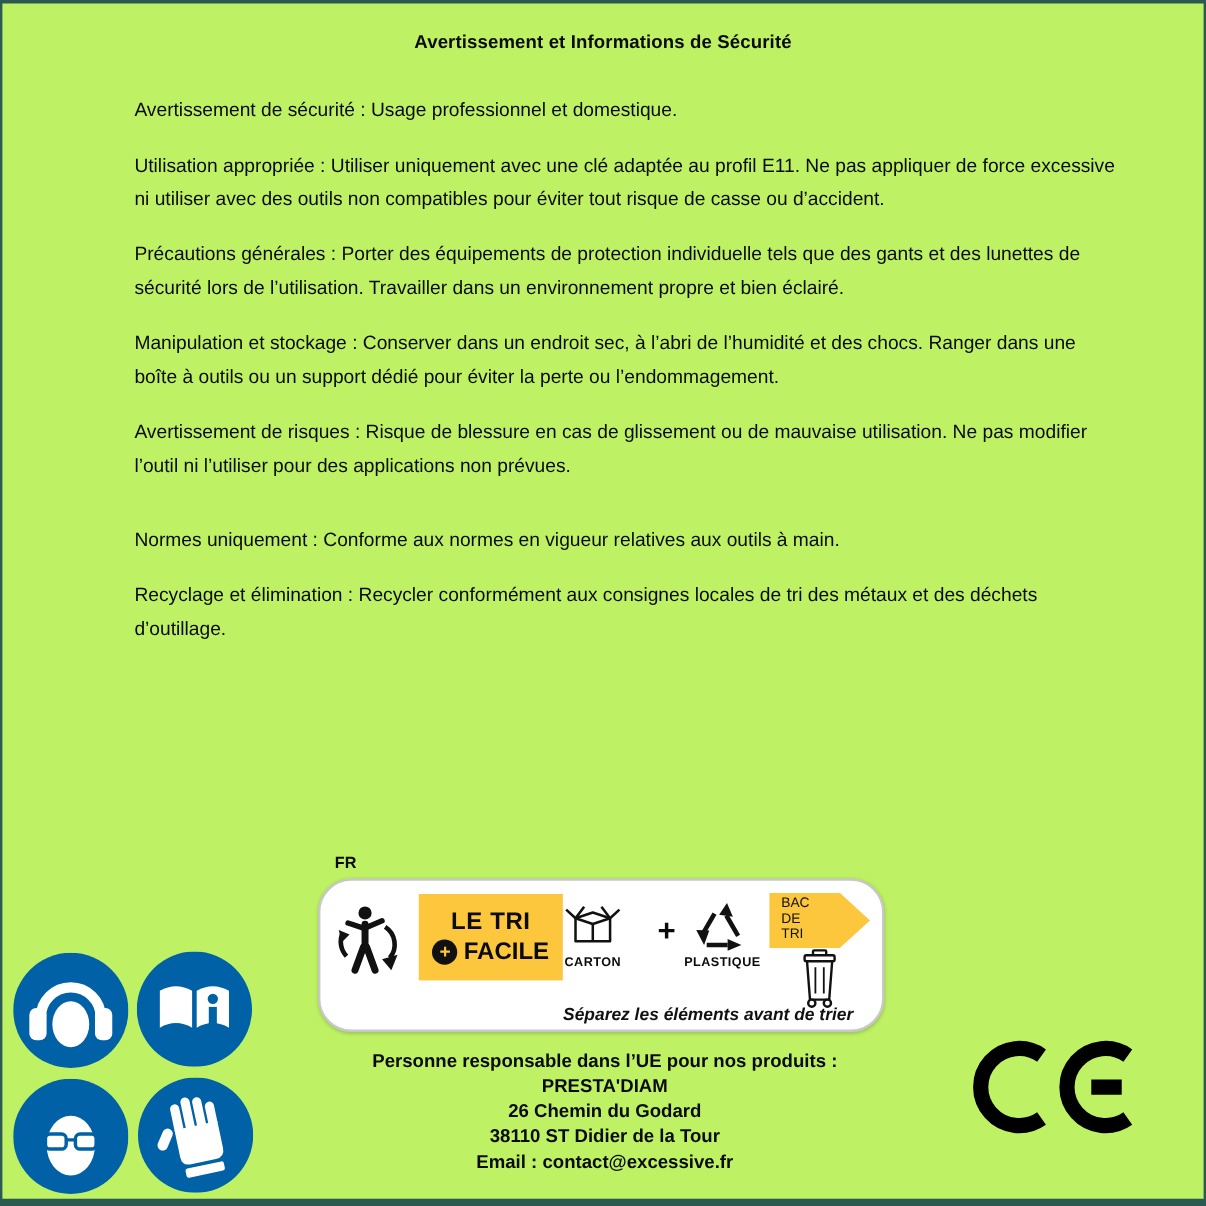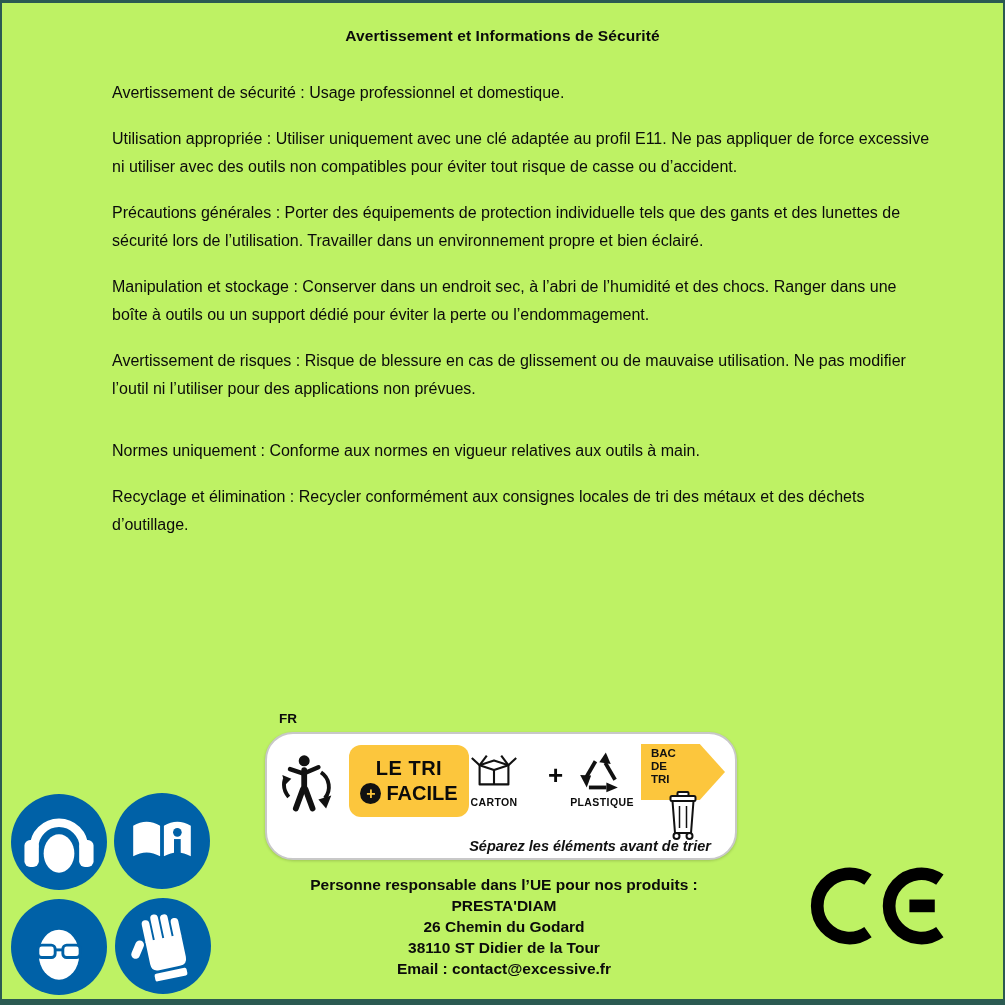--- a/index.html
+++ b/index.html
@@ -15,34 +15,34 @@
   .content p.gap-before { margin-top:34px; }
 
   .picto { position:absolute; width:96px; height:96px; }
   .picto svg, .triman svg, .bin svg, .mat-icon svg, .ce svg { width:100%; height:100%; display:block; }
 
   .fr-code { position:absolute; left:277px; top:708px; font-size:13.5px; font-weight:bold; }
   .tri-label { position:absolute; left:263px; top:729px; width:472px; height:128px; background:#fff;
                border:2px solid #c8c8c8; border-radius:28px; box-shadow:0 1px 3px rgba(0,0,0,.18); }
   .triman { position:absolute; left:14px; top:11px; width:58px; height:78px; }
   .letri-box { position:absolute; left:82px; top:11px; width:120px; height:72px; background:#fcc63d;
-               border-radius:12px; display:flex; flex-direction:column; align-items:center; justify-content:center; gap:2px; }
+               border-radius:0; display:flex; flex-direction:column; align-items:center; justify-content:center; gap:2px; }
   .letri-l1 { font-size:20px; font-weight:800; letter-spacing:.5px; }
   .letri-l2 { display:flex; align-items:center; gap:5px; font-size:20px; font-weight:800; }
   .plus-circle { width:21px; height:21px; border-radius:50%; background:#111; color:#fcc63d;
                  font-size:16px; font-weight:800; display:flex; align-items:center; justify-content:center; line-height:1; }
   .material { position:absolute; top:12px; width:64px; text-align:center; }
   .material .mat-icon { height:48px; }
   .mat-label { font-size:10.5px; font-weight:bold; letter-spacing:.4px; margin-top:2px; }
   .material-carton { left:195px; }
   .material-plastique { left:303px; }
   .mat-plus { position:absolute; left:281px; top:26px; font-size:26px; font-weight:bold; }
-  .pennant { position:absolute; left:374px; top:10px; width:84px; height:56px; background:#fcc63d;
+  .pennant { position:absolute; left:374px; top:10px; width:84px; height:46px; background:#fcc63d;
              clip-path:polygon(0 0, 70% 0, 100% 50%, 70% 100%, 0 100%);
-             padding:3px 0 0 10px; font-size:11.5px; font-weight:700; line-height:13px; color:#111; }
+             padding:3px 0 0 10px; font-size:11.5px; font-weight:400; line-height:13px; color:#111; }
   .bin { position:absolute; left:396px; top:56px; width:40px; height:50px; }
   .separez { position:absolute; right:24px; bottom:4px; font-size:14.5px; font-style:italic; font-weight:bold; color:#111; }
 
   .responsible { position:absolute; left:252px; top:871px; width:500px; text-align:center;
                  font-size:15.5px; font-weight:bold; line-height:21px; }
   .ce { position:absolute; left:800px; top:853px; width:148px; height:104px; }
 </style>
 </head>
 <body>
 

